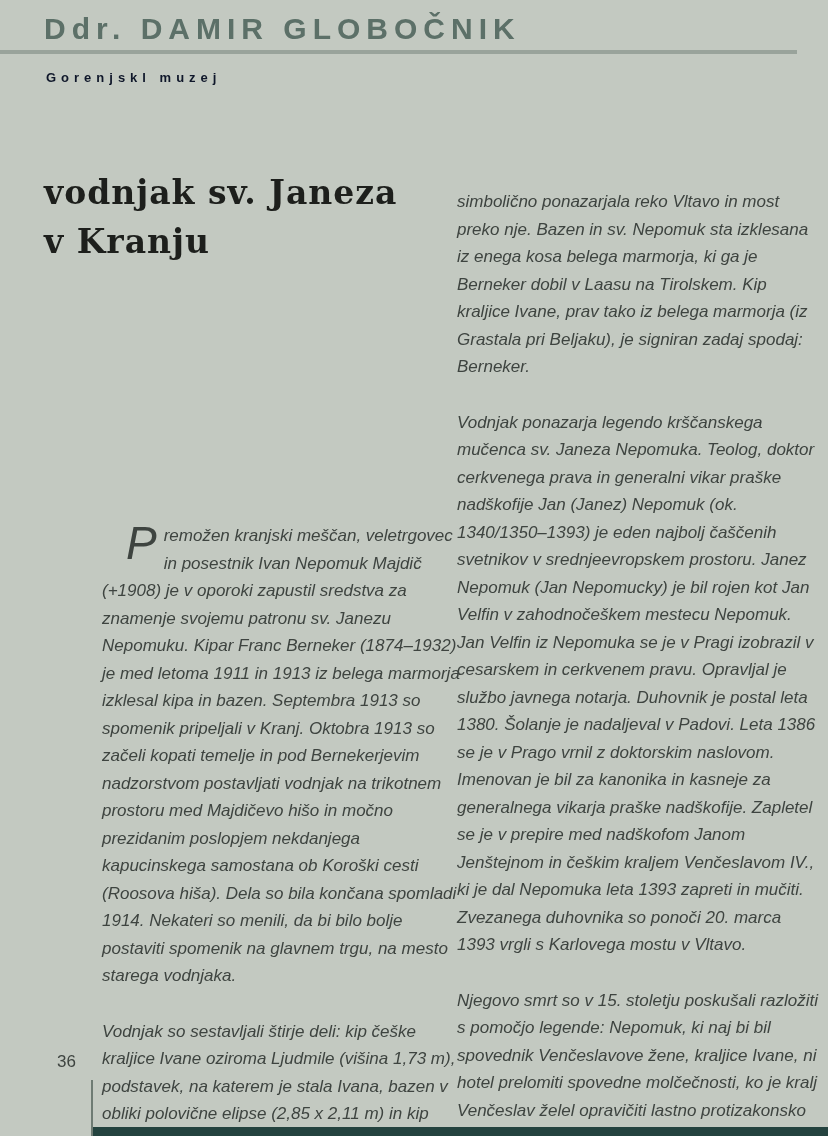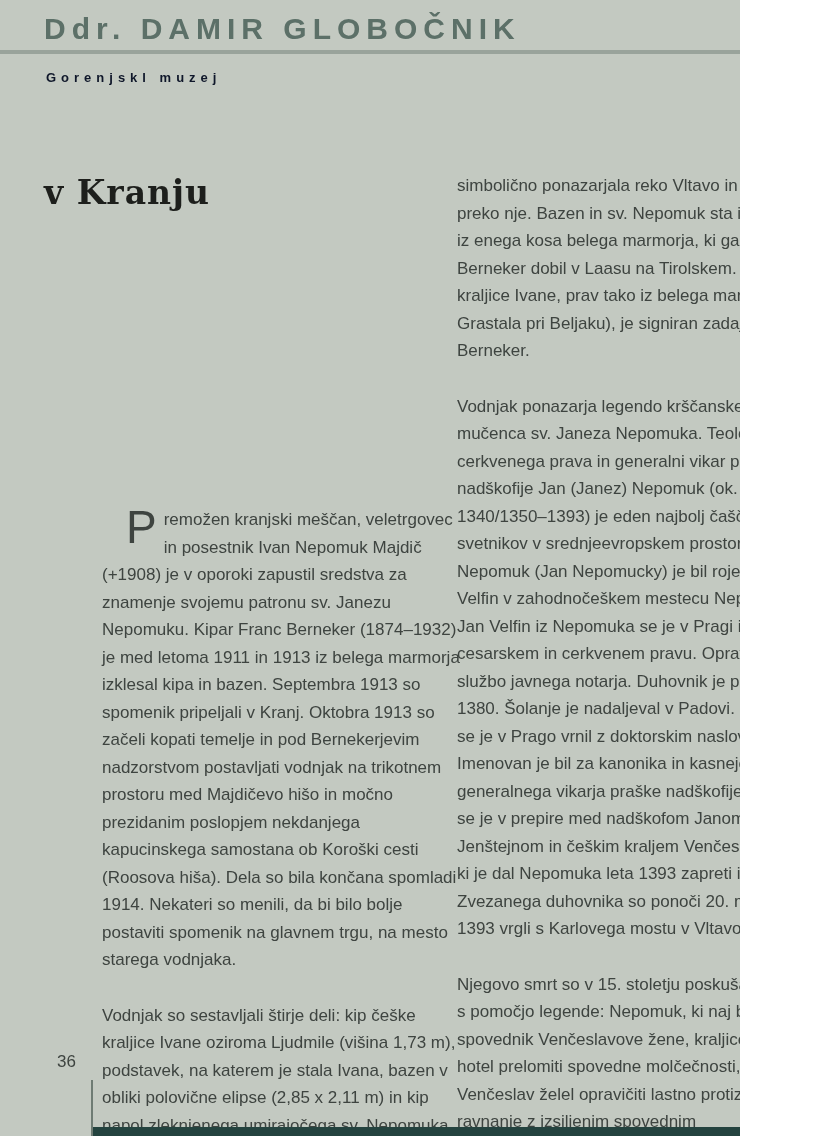--- a/index.html
+++ b/index.html
@@ -1,18 +1,18 @@
 <!DOCTYPE html>
 <html><head>
 <meta charset="utf-8">
 <style>
   html,body{margin:0;padding:0;}
   .page{
     position:relative;
-    width:740px;height:1136px;
+    width:828px;height:1136px;
     background:#c3c9c1;
     overflow:hidden;
     font-family:"Liberation Sans", sans-serif;
   }
   
   .author{
     position:absolute;left:44px;top:12px;
     font-size:30px;font-weight:bold;
     letter-spacing:6px;
     color:#5c7068;
@@ -41,21 +41,21 @@
     color:#1d1f1c;
   }
   
   .col{
     position:absolute;
     font-size:17px;line-height:27.5px;
     color:#3e4440;
   }
   .col-left{left:102px;top:506px;width:360px;}
   .col-right{left:457px;top:172px;width:364px;}
-  .col p{margin:0 0 28px 0;}
+  .col p{margin:16px 0 28px 0;font-style:italic;}
   .col p:last-child{margin-bottom:0;}
   .dropcap{
     float:left;
     font-size:46px;line-height:38px;
     margin:2px 7px 0 24px;
     color:#3e4440;
   }
   
   .page-number{
     position:absolute;left:57px;top:1052px;
@@ -73,20 +73,21 @@
 </head>
 <body>
 
 <div class="page">
 
   <div class="author">Ddr. DAMIR GLOBOČNIK</div>
   <div class="header-rule"></div>
   <div class="affiliation">Gorenjskl muzej</div>
 
   <div class="title">
+    <div>vodnjak sv. Janeza</div>
     <div>v Kranju</div>
   </div>
 
   <div class="col col-left">
     <p><span class="dropcap">P</span><span>remožen kranjski meščan, veletrgovec in posestnik Ivan Nepomuk Majdič (+1908) je v oporoki zapustil sredstva za znamenje svojemu patronu sv. Janezu Nepomuku. Kipar Franc Berneker (1874–1932) je med letoma 1911 in 1913 iz belega marmorja izklesal kipa in bazen. Septembra 1913 so spomenik pripeljali v Kranj. Oktobra 1913 so začeli kopati temelje in pod Bernekerjevim nadzorstvom postavljati vodnjak na trikotnem prostoru med Majdičevo hišo in močno prezidanim poslopjem nekdanjega kapucinskega samostana ob Koroški cesti (Roosova hiša). Dela so bila končana spomladi 1914. Nekateri so menili, da bi bilo bolje postaviti spomenik na glavnem trgu, na mesto starega vodnjaka.</span></p>
     <p>Vodnjak so sestavljali štirje deli: kip češke kraljice Ivane oziroma Ljudmile (višina 1,73 m), podstavek, na katerem je stala Ivana, bazen v obliki polovične elipse (2,85 x 2,11 m) in kip napol zleknjenega umirajočega sv. Nepomuka, ki se z zadnjimi močmi brani smrtonosnega objema hobotnice. Bazen in podstavek sta</p>
   </div>
 
   <div class="col col-right">
     <p>simbolično ponazarjala reko Vltavo in most preko nje. Bazen in sv. Nepomuk sta izklesana iz enega kosa belega marmorja, ki ga je Berneker dobil v Laasu na Tirolskem. Kip kraljice Ivane, prav tako iz belega marmorja (iz Grastala pri Beljaku), je signiran zadaj spodaj: Berneker.</p>

